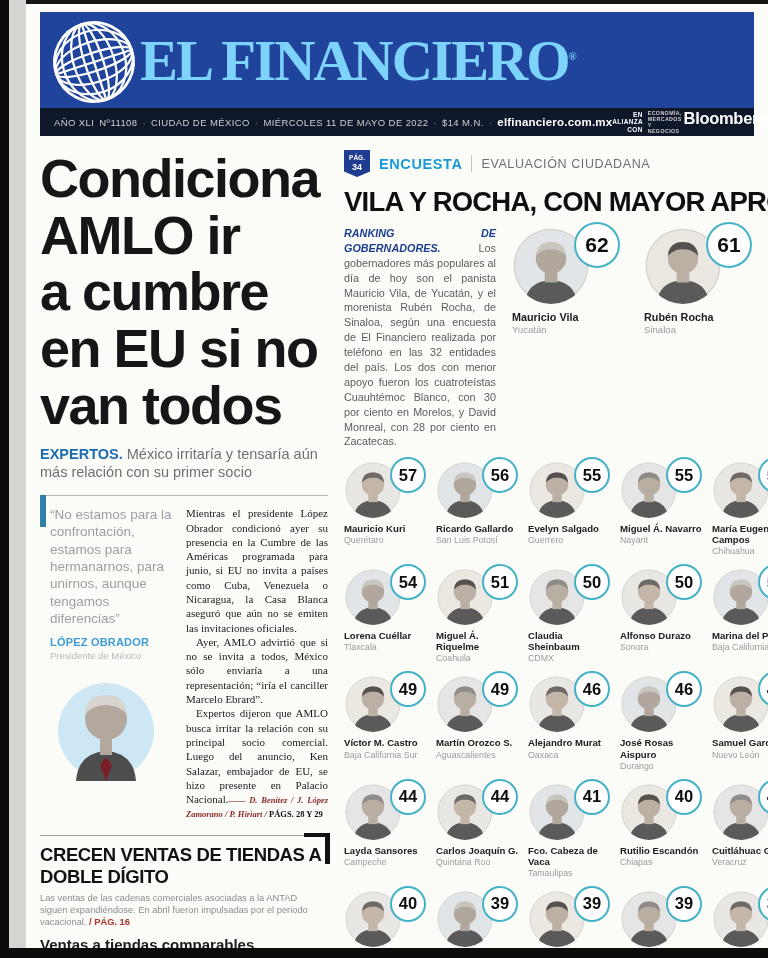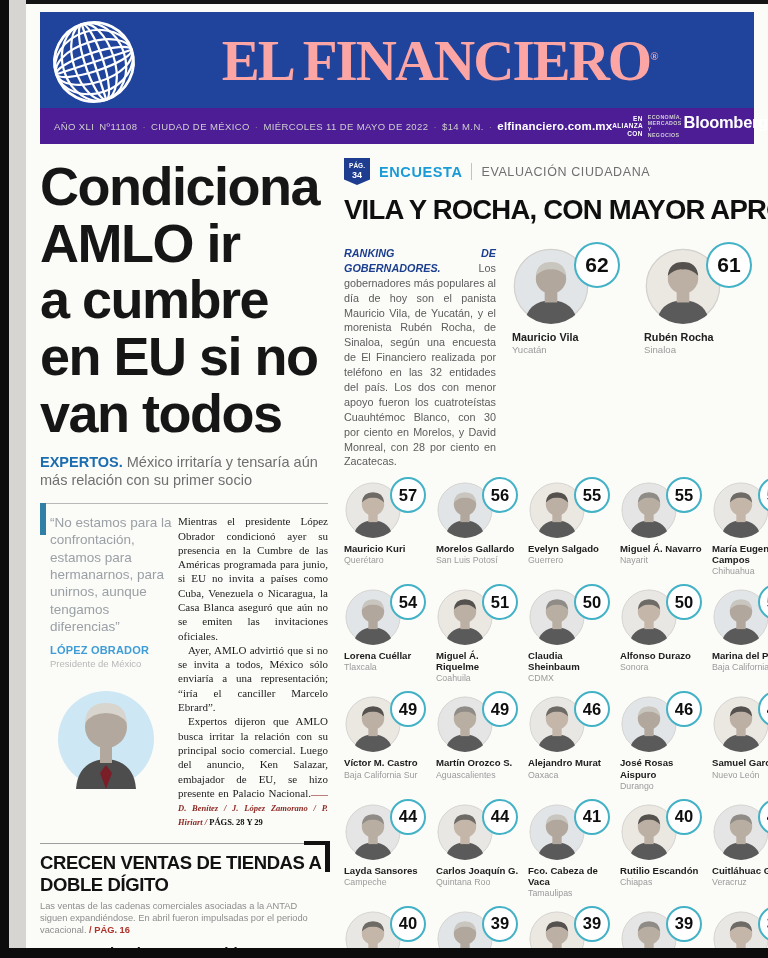--- a/index.html
+++ b/index.html
@@ -9,25 +9,25 @@
   .scan-left  { position:absolute; left:0; top:0; width:9px; height:958px; background:#0c0c0c; }
   .scan-left2 { position:absolute; left:9px; top:0; width:17px; height:958px; background:#d6d5d1; }
   .scan-bottom{ position:absolute; left:0; bottom:0; width:768px; height:10px; background:#0c0c0c; }
   .page { position:absolute; left:26px; top:4px; width:742px; height:944px;
           background:#fbfbf8; overflow:hidden; }
 
   
   .masthead { margin:8px 14px 0 14px; background:#20449c; height:96px;
               display:flex; align-items:center; padding:0 14px 0 8px; }
   .globe { width:92px; height:92px; flex:0 0 auto; margin-top:4px; }
-  .mast-title { flex:1; text-align:center; color:#fca5a5;
+  .mast-title { flex:1; color:#7dd3fc;
                 font-family:"Liberation Serif","DejaVu Serif",serif; font-weight:bold;
                 font-size:57px; letter-spacing:-2px; line-height:1; white-space:nowrap; }
   .mast-reg { font-size:11px; vertical-align:super; letter-spacing:0; }
-  .infobar { margin:0 14px; background:#4c1d95; height:36px; display:flex;
+  .infobar { margin:0 14px; background:#0f172a; height:28px; display:flex;
              align-items:center; justify-content:space-between; padding:0 12px 0 14px; }
   .info-left { color:#cfcfcf; font-size:9.5px; letter-spacing:.4px; display:flex;
                align-items:center; gap:5px; white-space:nowrap; }
   .info-left .sep { color:#8a8a8a; }
   .info-left .site { color:#ffffff; font-weight:bold; font-size:11.5px; letter-spacing:.2px; }
   .alliance { display:flex; align-items:center; gap:5px; }
   .alliance-prefix { color:#ffffff; font-weight:bold; font-size:6.5px; width:32px;
                      text-align:right; line-height:1.15; letter-spacing:.3px; }
   .alliance-col { display:flex; flex-direction:row; align-items:flex-start; }
   .alliance-tag { color:#cfcfcf; font-size:5.3px; font-weight:bold; letter-spacing:.4px; }
@@ -37,21 +37,21 @@
   .content { display:flex; gap:16px; padding:14px 12px 0 14px; }
   .col-left { width:288px; flex:0 0 auto; }
   .col-right { flex:1; min-width:0; }
 
   
   .headline { font-family:Liberation Sans, sans-serif; font-weight:bold;
               color:#161616; font-size:54px; line-height:1.05; letter-spacing:-1.5px;
               white-space:pre-line; }
   .deck { margin-top:13px; font-size:14.5px; line-height:1.2; color:#707070; }
   .deck .kicker { color:#1c6cb0; font-weight:bold; }
-  .story { display:flex; gap:4px; margin-top:14px; border-top:1.5px solid #b9b9b9;
+  .story { display:flex; gap:12px; margin-top:14px; border-top:1.5px solid #b9b9b9;
            padding-top:10px; position:relative; }
   .story::before { content:""; position:absolute; left:0; top:-1.5px; width:6px;
                    height:32px; background:#2f7fa6; }
   .quote-col { width:134px; flex:0 0 auto; padding-left:10px; }
   .quote-text { font-size:13.5px; line-height:1.28; color:#9aa0a5; }
   .quote-author { margin-top:9px; color:#3e9dd6; font-weight:bold; font-size:11px; letter-spacing:.2px; }
   .quote-role { color:#b8b8b8; font-size:9.5px; margin-top:2px; }
   .portrait { margin-top:8px; width:112px; height:112px; }
   .text-col { flex:1; font-family:"Liberation Serif","DejaVu Serif",serif;
               font-size:11px; line-height:1.3; color:#1c1c1c; text-align:justify; }
@@ -76,21 +76,21 @@
   .enc-header { display:flex; align-items:center; gap:9px; }
   .pag-badge { width:26px; height:27px; background:#1e3c90; color:#fff; text-align:center;
                font-weight:bold; font-size:6.5px; line-height:1.2; padding-top:4px;
                clip-path:polygon(0 0,100% 0,100% 80%,50% 100%,0 80%); }
   .pag-badge .n { font-size:9px; display:block; }
   .enc-kicker { color:#189bd7; font-weight:bold; font-size:14.5px; letter-spacing:.6px; }
   .enc-sep { width:1px; height:17px; background:#c2c2c2; }
   .enc-section { color:#6f6f6f; font-size:12.5px; letter-spacing:.6px; }
   .survey-headline { margin-top:9px; font-size:27.5px; font-weight:bold; color:#0f0f0f;
                      letter-spacing:-.8px; white-space:nowrap; }
-  .intro-row { display:flex; gap:6px; margin-top:20px; }
+  .intro-row { display:flex; gap:6px; margin-top:8px; }
   .intro-text { flex:1; font-size:10.8px; line-height:1.38; color:#5c5c5c; text-align:justify; }
   .intro-lead { font-weight:bold; font-style:italic; color:#1b3e8e; }
   .featured-wrap { display:flex; gap:24px; padding:2px 4px 0 10px; flex:0 0 auto; }
 
   .gov-card { position:relative; width:86px; }
   .gov-photo { border-radius:50%; overflow:hidden; }
   .gov-card .gov-photo { width:56px; height:56px; margin-left:1px; }
   .gov-badge { position:absolute; background:#fff; border:2.5px solid #43b2c6; border-radius:50%;
                display:flex; align-items:center; justify-content:center;
                font-weight:bold; color:#0e0e0e; }
@@ -333,21 +333,21 @@
     <div class="gov-photo"><svg viewBox="0 0 60 60" width="100%" height="100%">
                 <circle cx="30" cy="30" r="29" fill="#e2e5e8" stroke="#d2d1cd" stroke-width="1"></circle>
                 <path d="M9 60 Q11 42 30 41 Q49 42 51 60 Z" fill="#5a5a5a"></path>
                 <rect x="25" y="33" width="10" height="10" fill="#b1a79c"></rect>
                 <circle cx="30" cy="24" r="12" fill="#b1a79c"></circle>
                 <path d="M18 22 Q19 11 30 11 Q41 11 42 22 Q36 16 30 17 Q24 16 18 22 Z" fill="#c9c6c0"></path>
               </svg></div>
     <div class="gov-badge">
               <span>56</span>
             </div>
-    <div class="gov-name">Morelos Gallardo</div>
+    <div class="gov-name">Ricardo Gallardo</div>
     <div class="gov-state">San Luis Potosí</div>
   </div>
           <div class="gov-card">
     <div class="gov-photo"><svg viewBox="0 0 60 60" width="100%" height="100%">
                 <circle cx="30" cy="30" r="29" fill="#ebe7e1" stroke="#d2d1cd" stroke-width="1"></circle>
                 <path d="M9 60 Q11 42 30 41 Q49 42 51 60 Z" fill="#5a5a5a"></path>
                 <rect x="25" y="33" width="10" height="10" fill="#bcb0a4"></rect>
                 <circle cx="30" cy="24" r="12" fill="#bcb0a4"></circle>
                 <path d="M18 22 Q19 11 30 11 Q41 11 42 22 Q36 16 30 17 Q24 16 18 22 Z" fill="#55514e"></path>
               </svg></div>

